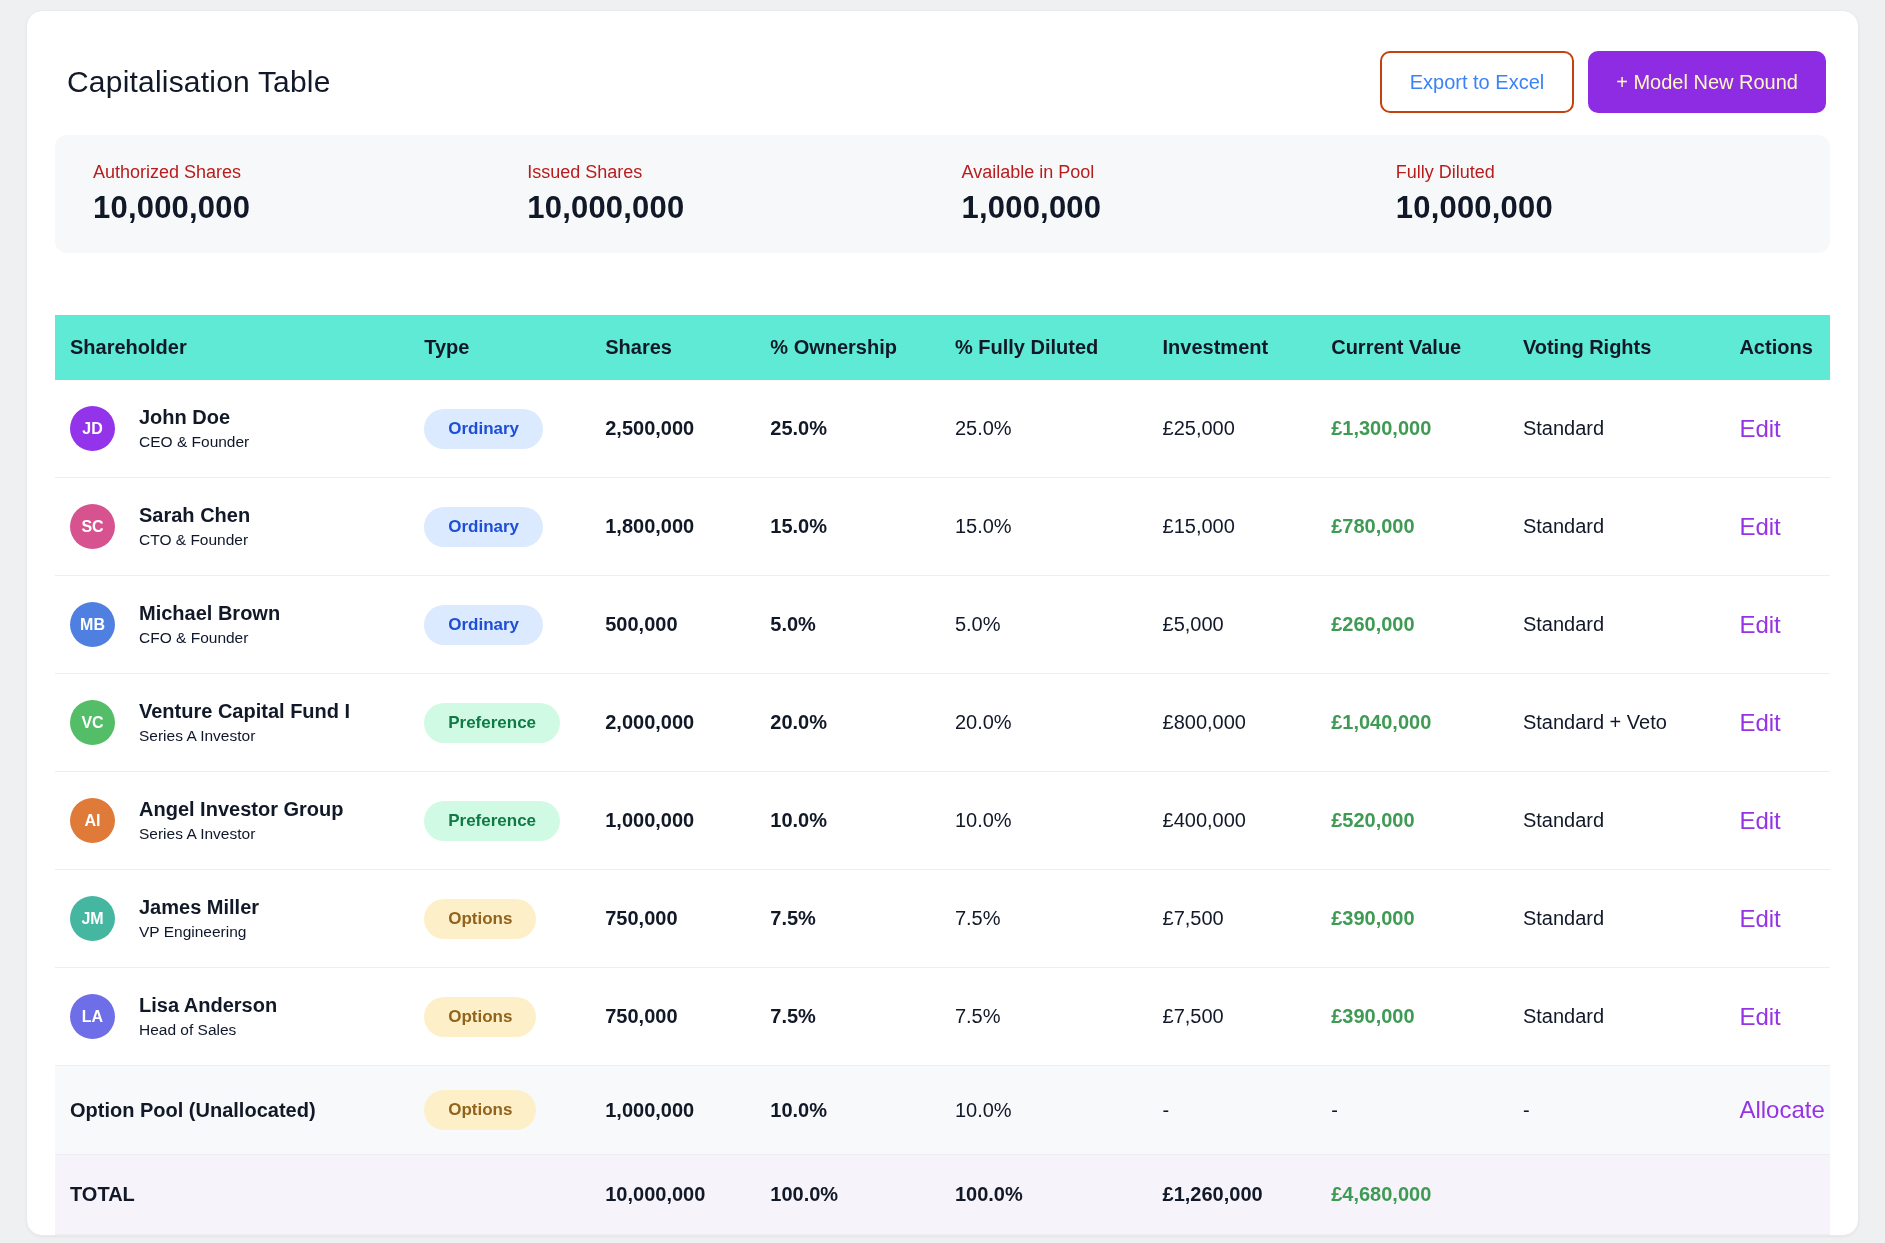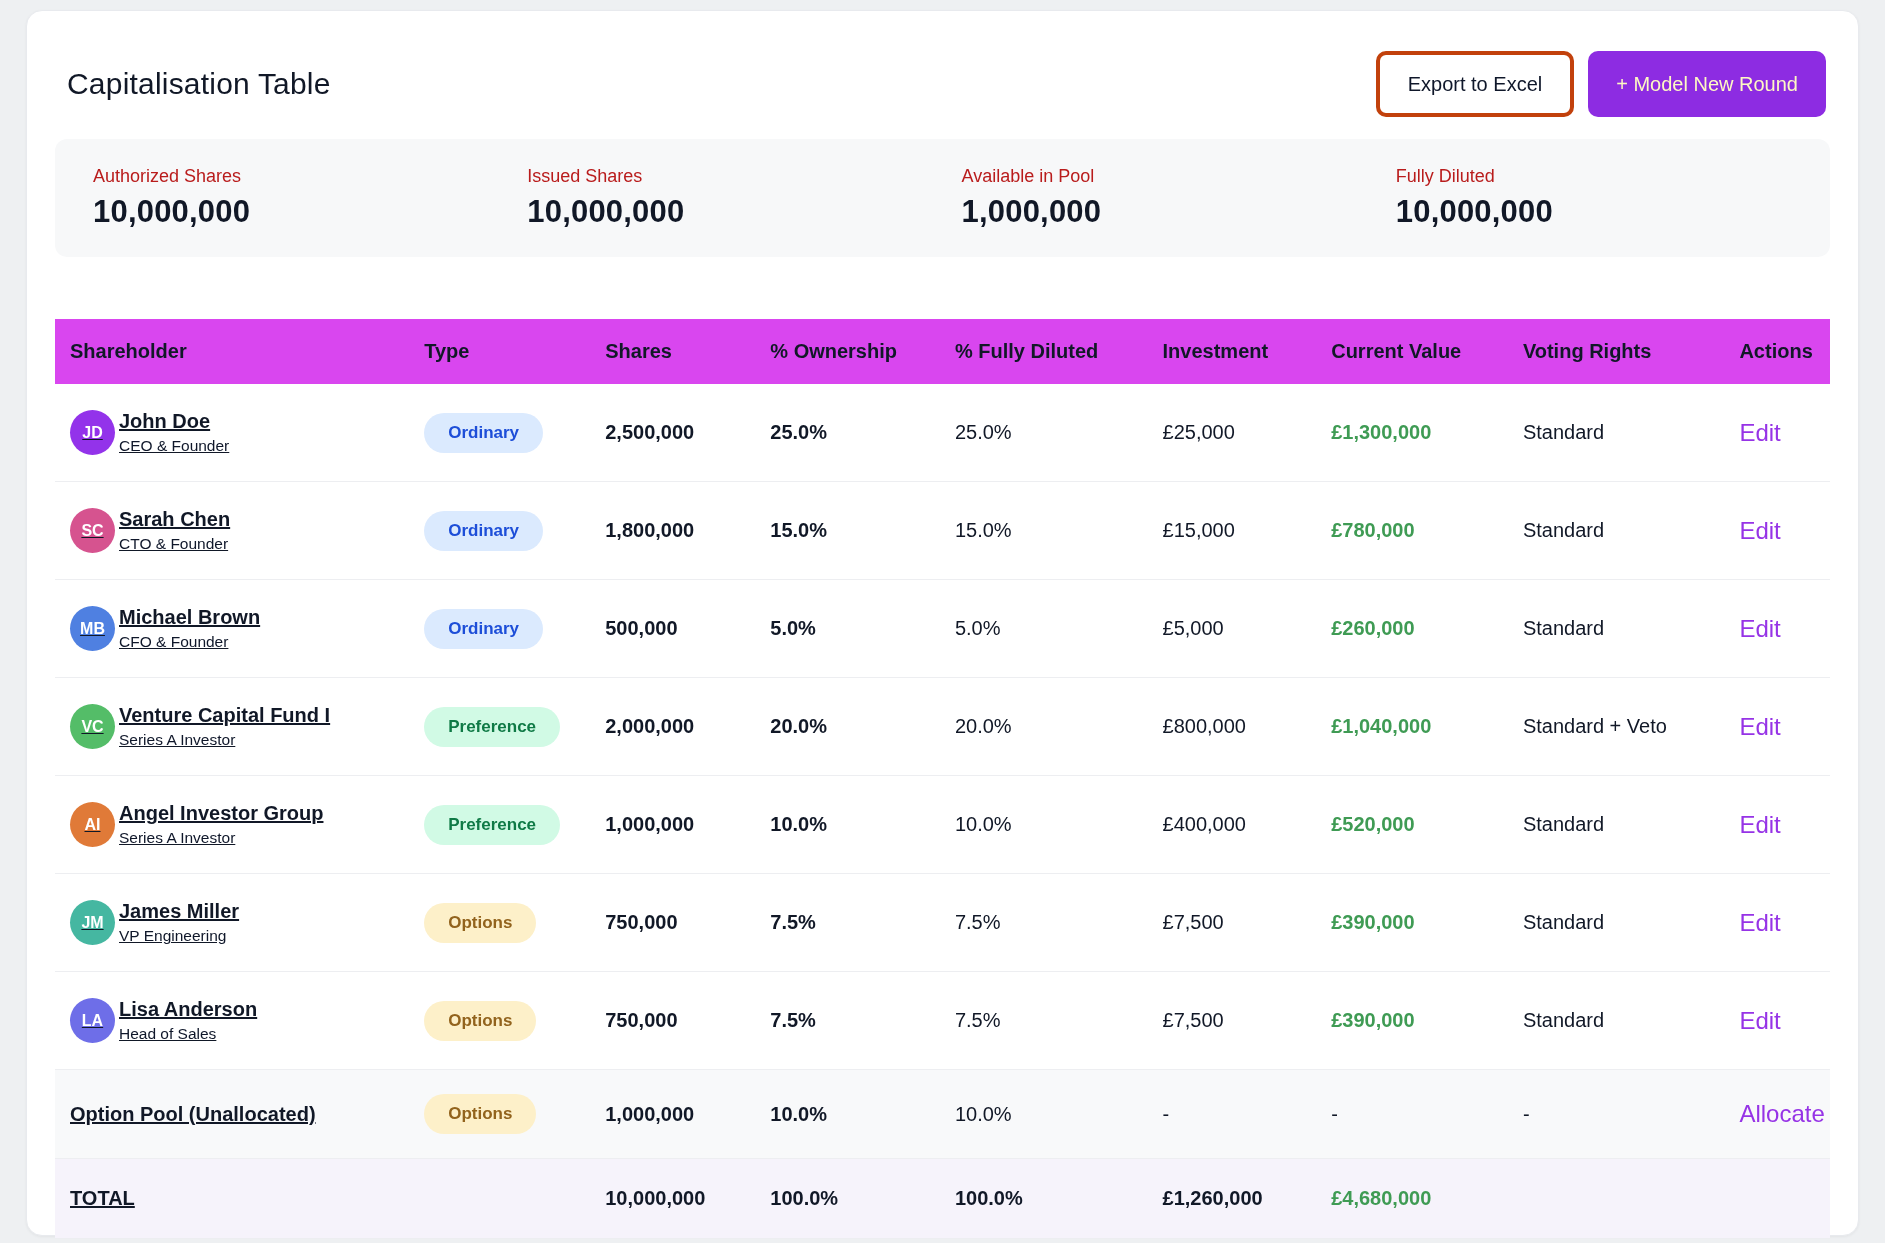--- a/index.html
+++ b/index.html
@@ -17,55 +17,55 @@
     border-radius:16px;
     box-shadow:0 1px 3px rgba(0,0,0,.05);
     height:1226px;
     padding:40px 28px 36px 28px;
   }
   
   .card-header { display:flex; justify-content:space-between; align-items:center; padding:0 4px 0 12px; }
   .page-title { font-size:30px; font-weight:400; letter-spacing:.2px; }
   .header-actions { display:flex; gap:14px; }
   .btn { font-family:inherit; font-size:20px; border-radius:10px; padding:15px 28px; cursor:pointer; line-height:1.4; }
-  .btn-secondary { background:#ffffff; border:4px solid #c2410c; color:#0f172a; }
+  .btn-secondary { background:#ffffff; border:2px solid #c2410c; color:#3b82f6; }
   .btn-primary { border:none; color:#fef9c3; font-weight:500; }
   
   .stats-bar {
     margin-top:22px;
     background:#f7f8f9;
     border-radius:12px;
     padding:27px 0 27px 38px;
     display:grid;
     grid-template-columns:repeat(4, 1fr);
   }
   .stat-label { font-size:18px; color:#b91c1c; }
   .stat-value { font-size:31px; font-weight:700; margin-top:7px; letter-spacing:.2px; }
   
   .cap-table { width:100%; margin-top:62px; border-collapse:collapse; table-layout:fixed; }
   .cap-table col.c1{width:20.8%} .cap-table col.c2{width:10.2%} .cap-table col.c3{width:9.3%}
   .cap-table col.c4{width:10.4%} .cap-table col.c5{width:11.7%} .cap-table col.c6{width:9.5%}
   .cap-table col.c7{width:10.8%} .cap-table col.c8{width:12.2%} .cap-table col.c9{width:5.1%}
   thead th {
-    background:#d946ef;
+    background:#5eead4;
     text-align:left;
     font-size:20px;
     font-weight:700;
     padding:21px 8px 21px 0;
     color:#111827;
   }
   thead th:first-child { padding-left:15px; }
   tbody td {
     padding:26px 8px 26px 0;
     font-size:20px;
     vertical-align:middle;
     border-bottom:1px solid #edeef1;
   }
   tbody td:first-child { padding-left:15px; }
-  .sh-wrap { display:flex; align-items:center; gap:4px;text-decoration:underline; }
+  .sh-wrap { display:flex; align-items:center; gap:24px; }
   .avatar {
     width:45px; height:45px; border-radius:50%;
     color:#fff; font-size:16px; font-weight:700;
     display:flex; align-items:center; justify-content:center;
     flex:0 0 45px;
   }
   .sh-name { font-size:20px; font-weight:700; }
   .sh-sub { font-size:15.5px; color:#0f172a; margin-top:4px; }
   .badge {
     display:inline-block;

